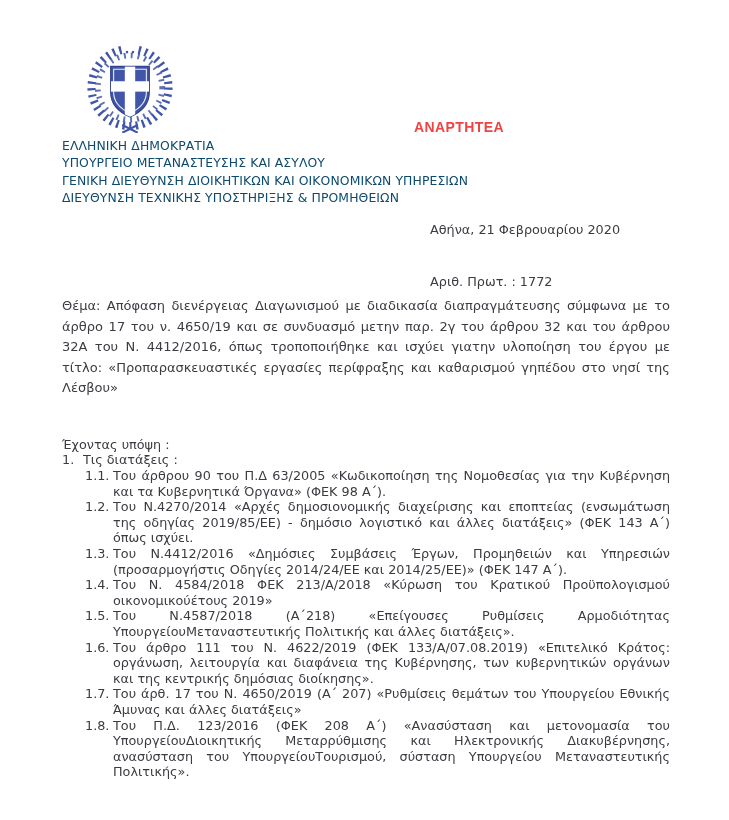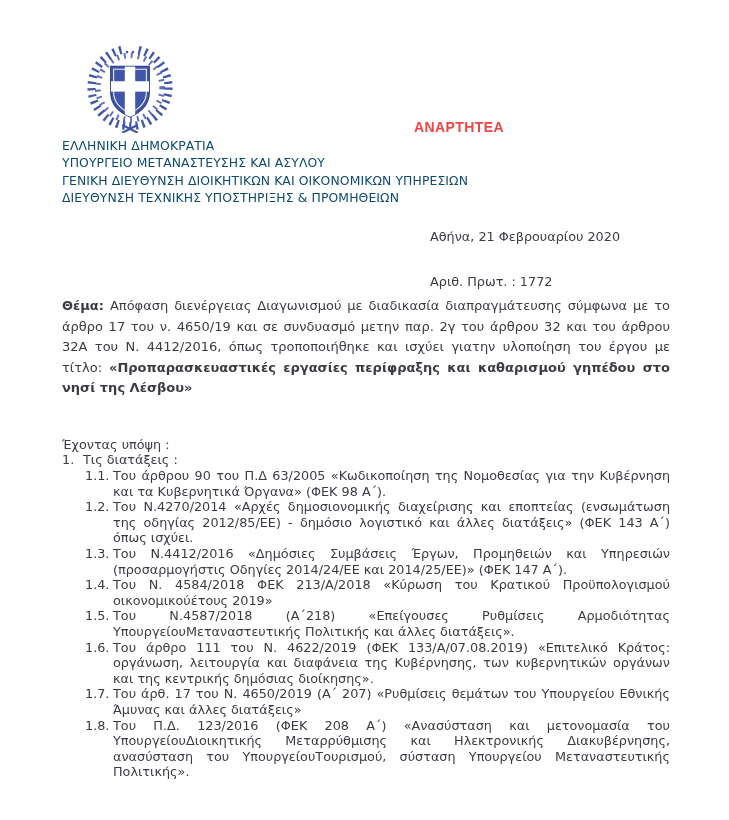--- a/index.html
+++ b/index.html
@@ -7,24 +7,24 @@
     position:relative;width:729px;height:820px;background:#ffffff;overflow:hidden;
     font-family:"DejaVu Sans","Liberation Sans",sans-serif;color:#3b3c42;
   }
   .abs{position:absolute;}
   .emblem{left:79px;top:42px;width:102px;height:91px;}
   .letterhead{left:62px;top:137px;font-size:12.4px;line-height:17.4px;letter-spacing:.1px;white-space:nowrap;color:#0c4a6e;}
   .anartitea{
     left:392px;top:119px;font-family:Liberation Sans, sans-serif;
     font-weight:bold;font-size:14px;letter-spacing:.4px;color:#ef4444;margin-left:22px;
   }
-  .city-date{left:430px;top:229px;font-size:12.8px;}
+  .city-date{left:430px;top:222px;font-size:12.8px;}
   .protocol{left:430px;top:274px;font-size:12.8px;}
   .subject{left:62px;top:296px;width:608px;font-size:13px;line-height:20.6px;text-align:justify;margin:0;}
-  .b{font-weight:bold;margin-top:30px;}
+  .b{font-weight:normal;margin-top:30px;}
   .preamble{left:62px;top:437px;font-size:12.8px;}
   .item1{left:62px;top:452px;font-size:12.8px;display:flex;}
   .item1 .num{flex:0 0 21px;}
   .sublist{left:85px;top:468px;width:585px;font-size:12.8px;line-height:15.6px;}
   .sub{display:flex;}
   .sub .snum{flex:0 0 28px;}
   .sub .stext{flex:1;text-align:justify;}
 </style>
 </head>
 <body>
@@ -72,21 +72,21 @@
     <span>Τις διατάξεις :</span>
   </div>
 
   <div class="abs sublist">
     <div class="sub">
       <span class="snum">1.1.</span>
       <div class="stext">Του άρθρου 90 του Π.Δ 63/2005 «Κωδικοποίηση της Νομοθεσίας για την Κυβέρνηση και τα Κυβερνητικά Όργανα» (ΦΕΚ 98 Α΄).</div>
     </div>
     <div class="sub">
       <span class="snum">1.2.</span>
-      <div class="stext">Του Ν.4270/2014 «Αρχές δημοσιονομικής διαχείρισης και εποπτείας (ενσωμάτωση της οδηγίας 2012/85/ΕΕ) - δημόσιο λογιστικό και άλλες διατάξεις» (ΦΕΚ 143 Α΄) όπως ισχύει.</div>
+      <div class="stext">Του Ν.4270/2014 «Αρχές δημοσιονομικής διαχείρισης και εποπτείας (ενσωμάτωση της οδηγίας 2019/85/ΕΕ) - δημόσιο λογιστικό και άλλες διατάξεις» (ΦΕΚ 143 Α΄) όπως ισχύει.</div>
     </div>
     <div class="sub">
       <span class="snum">1.3.</span>
       <div class="stext">Του Ν.4412/2016 «Δημόσιες Συμβάσεις Έργων, Προμηθειών και Υπηρεσιών (προσαρμογήστις Οδηγίες 2014/24/ΕΕ και 2014/25/ΕΕ)» (ΦΕΚ 147 Α΄).</div>
     </div>
     <div class="sub">
       <span class="snum">1.4.</span>
       <div class="stext">Του Ν. 4584/2018 ΦΕΚ 213/Α/2018 «Κύρωση του Κρατικού Προϋπολογισμού οικονομικούέτους 2019»</div>
     </div>
     <div class="sub">

